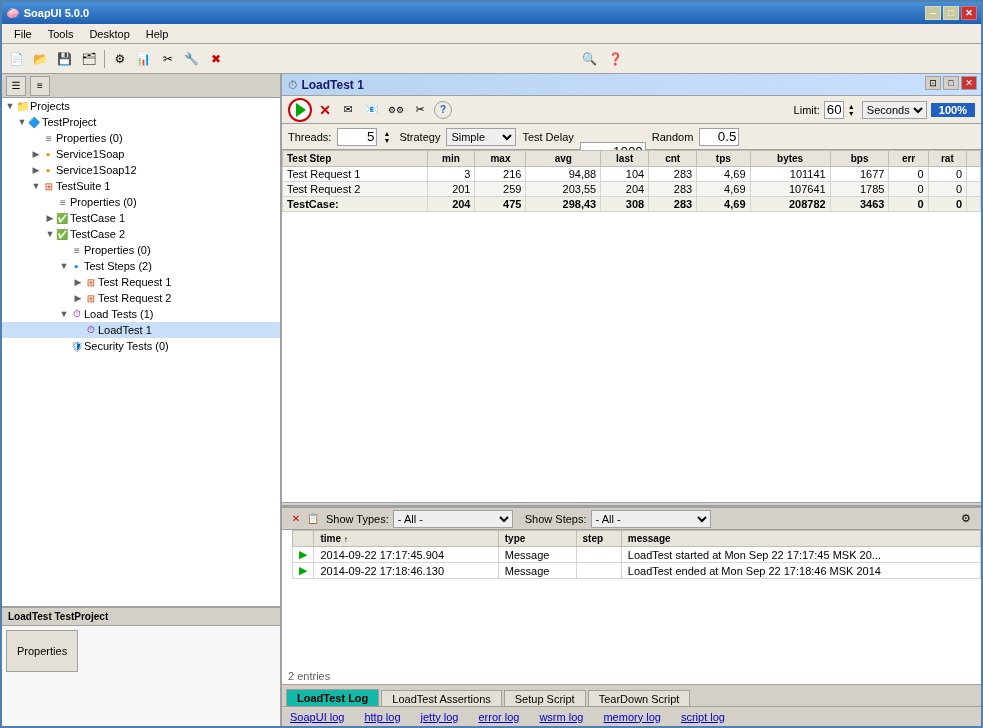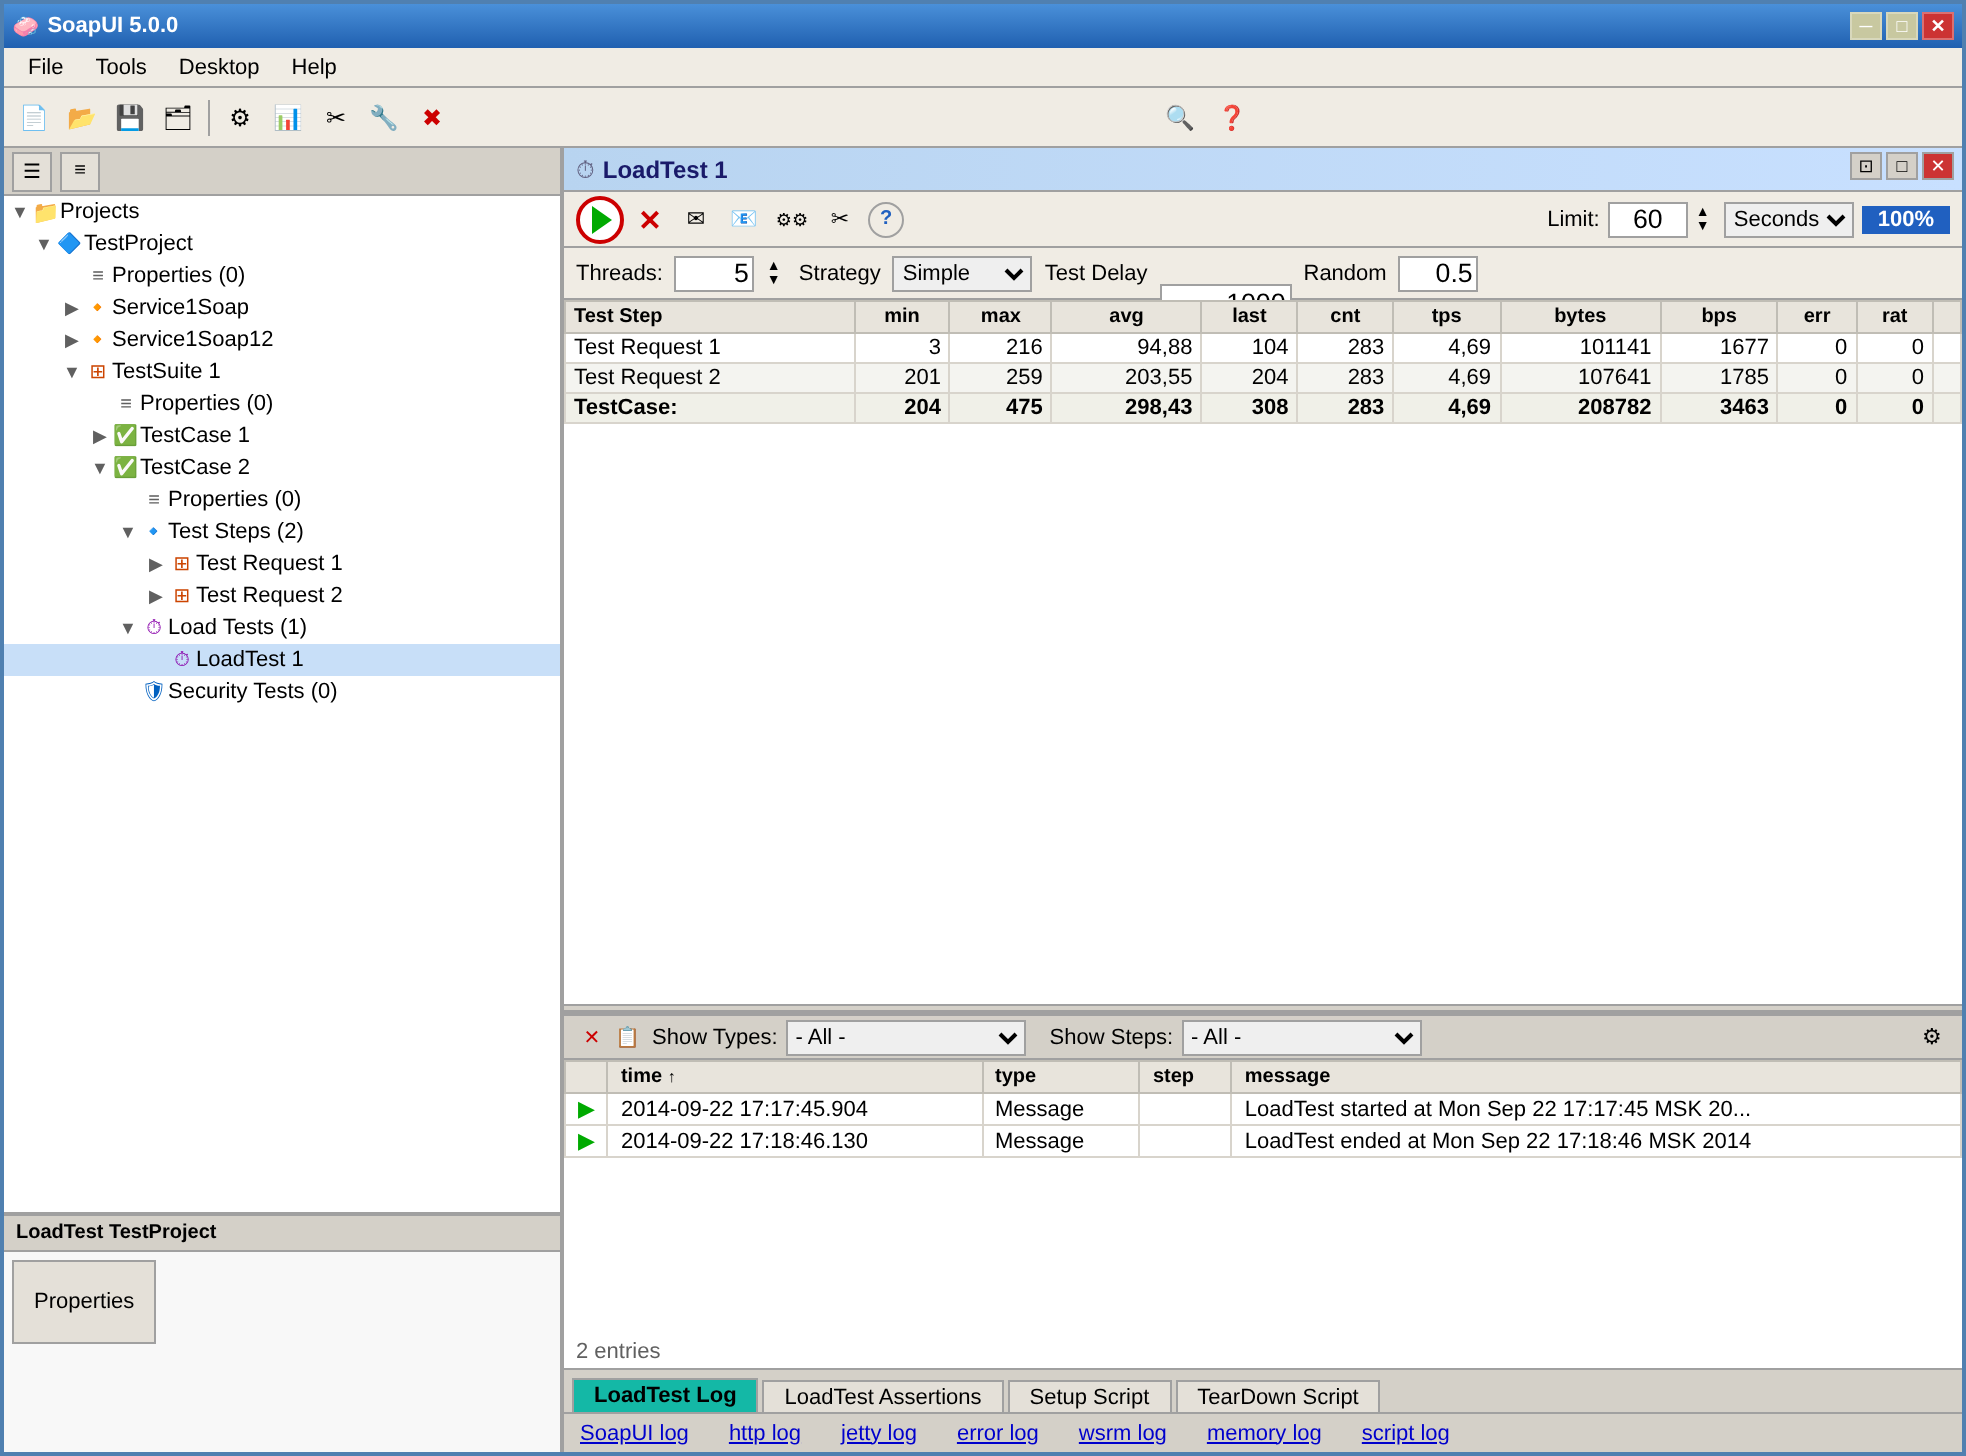--- a/index.html
+++ b/index.html
@@ -52,21 +52,21 @@
     
     .loadtest-panel { flex: 1; display: flex; flex-direction: column; background: white; margin: 0; }
     .loadtest-header { background: #b8d4f0; height: 22px; display: flex; align-items: center; padding: 0 6px; gap: 4px; border-bottom: 1px solid #a0a0a0; }
     .loadtest-title { font-weight: bold; font-size: 12px; color: #1a1a6a; }
     .loadtest-toolbar { background: #f0ece4; height: 28px; display: flex; align-items: center; padding: 0 6px; gap: 4px; border-bottom: 1px solid #a0a0a0; }
     .play-btn { width: 24px; height: 24px; border-radius: 50%; border: 2px solid #cc0000; background: white; display: flex; align-items: center; justify-content: center; cursor: pointer; }
     .play-icon { width: 0; height: 0; border-top: 7px solid transparent; border-bottom: 7px solid transparent; border-left: 10px solid #00aa00; margin-left: 2px; }
     .stop-btn { width: 18px; height: 18px; display: flex; align-items: center; justify-content: center; font-size: 12px; color: #cc0000; cursor: pointer; }
     .lt-toolbar-btn { width: 20px; height: 20px; display: flex; align-items: center; justify-content: center; cursor: pointer; font-size: 11px; border: 1px solid transparent; }
     .limit-area { margin-left: auto; display: flex; align-items: center; gap: 4px; }
-    .limit-input { width: 40px; height: 18px; border: 1px solid #a0a0a0; padding: 1px 2px; text-align: center; }
+    .limit-input { width: 20px; height: 18px; border: 1px solid #a0a0a0; padding: 1px 2px; text-align: left; }
     .limit-select { height: 18px; border: 1px solid #a0a0a0; font-size: 11px; }
     .pct-badge { background: #2060c0; color: white; padding: 1px 8px; font-weight: bold; }
     
     
     .lt-config { background: #f0ece4; height: 26px; display: flex; align-items: center; padding: 0 6px; gap: 6px; border-bottom: 1px solid #a0a0a0; }
     .lt-config-label { font-size: 11px; }
     .lt-config-input { height: 18px; width: 40px; border: 1px solid #a0a0a0; padding: 1px 2px; text-align: right; }
     .lt-config-select { height: 18px; border: 1px solid #a0a0a0; font-size: 11px; width: 70px; }
     
     
@@ -77,21 +77,21 @@
     .lt-table td { padding: 1px 4px; border: 1px solid #d8d4cc; font-size: 11px; text-align: right; }
     .lt-table td.left { text-align: left; }
     .lt-table tr:nth-child(even) { background: #f4f4f0; }
     
     
     .log-panel { height: 200px; border-top: 2px solid #a0a0a0; display: flex; flex-direction: column; background: white; }
     .log-toolbar { background: #d4d0c8; height: 22px; display: flex; align-items: center; padding: 0 6px; gap: 4px; border-bottom: 1px solid #a0a0a0; }
     .log-filter { display: flex; align-items: center; gap: 4px; }
     .log-filter-label { font-size: 11px; }
     .log-filter-select { height: 18px; border: 1px solid #a0a0a0; font-size: 11px; width: 120px; }
-    .log-table-container { flex: 1; overflow-y: auto; }
+    .log-table-container { flex: 1; overflow-y: auto; padding-left: 10px; }
     .log-table { width: 100%; border-collapse: collapse; }
     .log-table th { background: #e8e4dc; padding: 2px 6px; border: 1px solid #c0bdb5; font-size: 10px; text-align: left; font-weight: bold; }
     .log-table th.sort { cursor: pointer; }
     .log-table td { padding: 1px 6px; border: 1px solid #d8d4cc; font-size: 11px; }
     .log-count { padding: 2px 6px; font-size: 11px; color: #606060; }
     
     
     .bottom-tabs { background: #d4d0c8; height: 22px; display: flex; align-items: flex-end; padding: 0 4px; gap: 2px; border-top: 1px solid #a0a0a0; }
     .bottom-tab { padding: 2px 10px; font-size: 11px; border: 1px solid #a0a0a0; border-bottom: none; cursor: pointer; background: #e4e0d8; margin-bottom: -1px; }
     .bottom-tab.active { background: #14b8a6; font-weight: bold; border-bottom: 1px solid white; }

